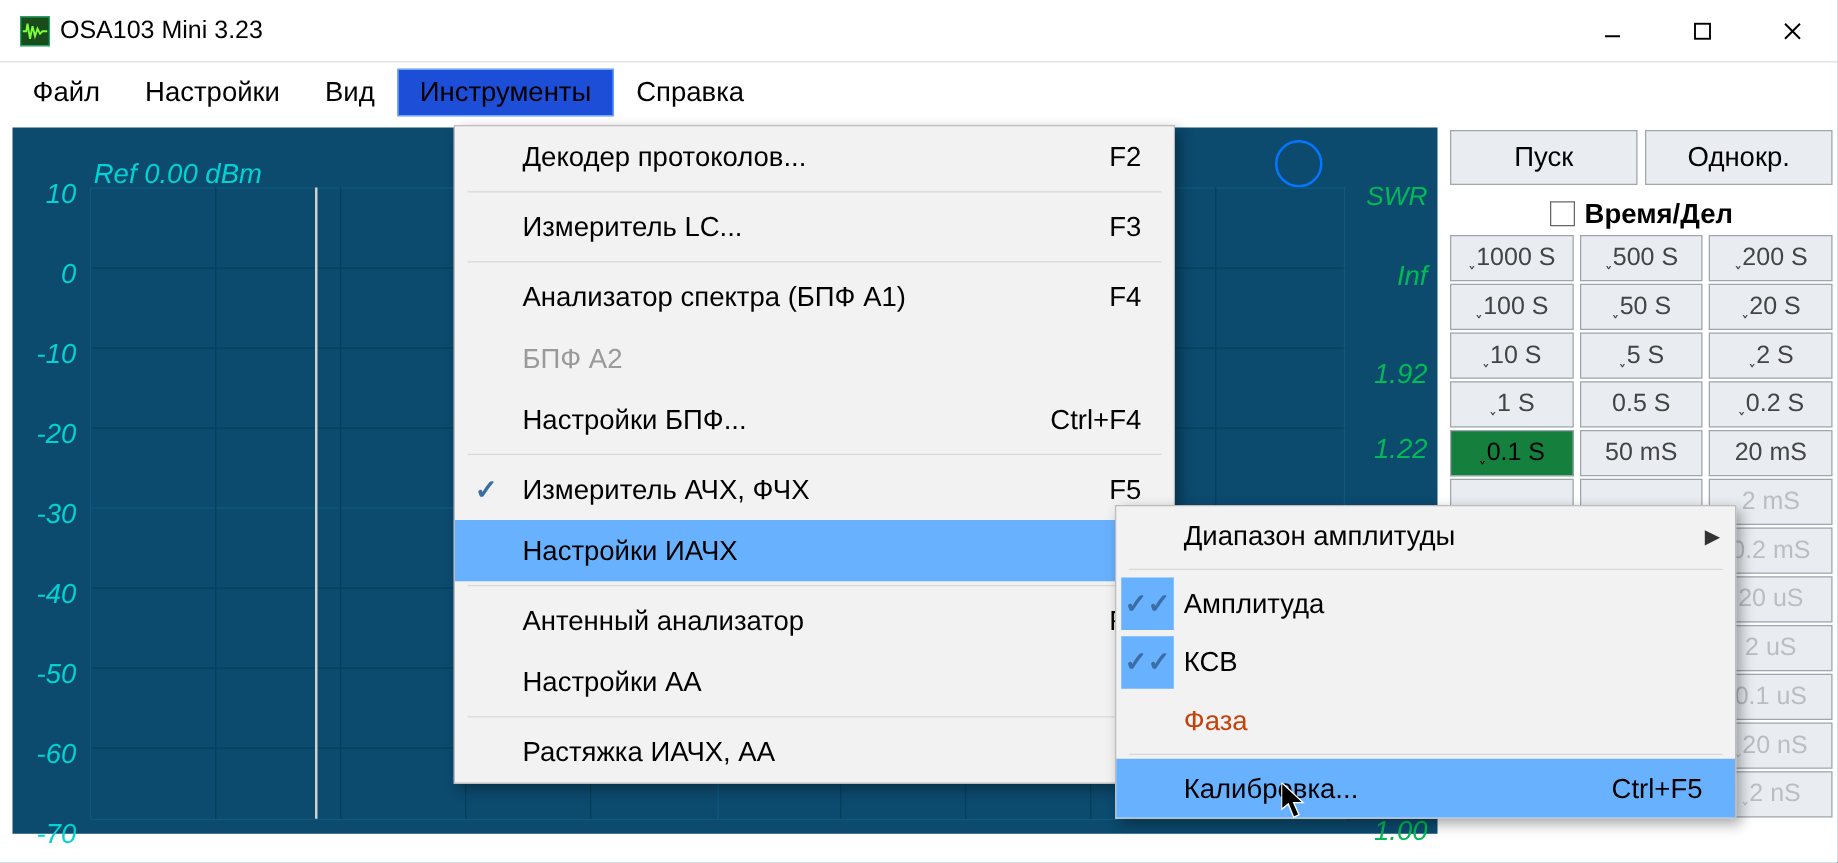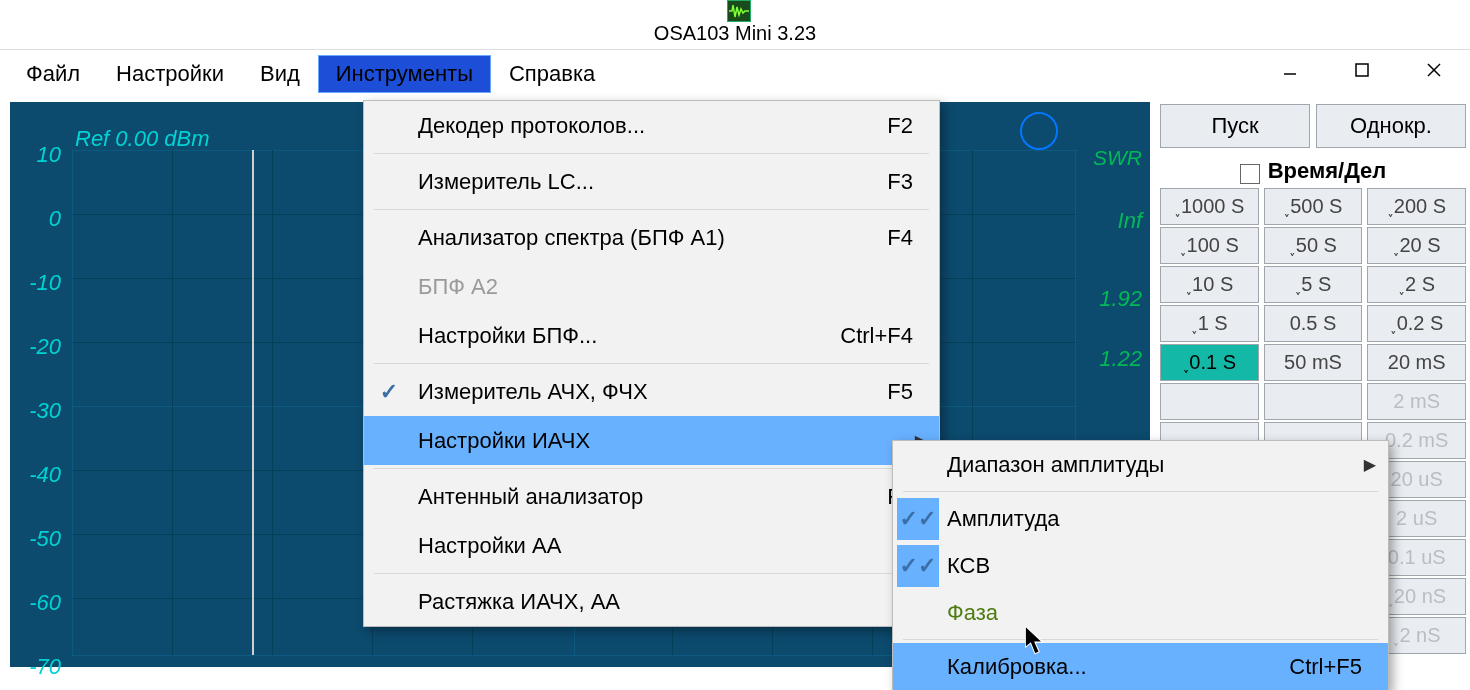--- a/index.html
+++ b/index.html
@@ -1,19 +1,19 @@
 <!DOCTYPE html>
 <html><head>
 <meta charset="utf-8">
 <style>
   * { box-sizing: border-box; margin: 0; padding: 0; }
   html, body { width: 1470px; height: 690px; font-family: "Segoe UI", Arial, sans-serif; overflow: hidden; background: #fff; }
   .window { position: relative; width: 1470px; height: 690px; background: #fff; }
   
-  .titlebar { height: 50px; display: flex; align-items: center; border-bottom: 1px solid #ddd; flex-direction: column; }
+  .titlebar { height: 50px; display: flex; align-items: center; border-bottom: 1px solid #ddd; }
   .app-icon { width: 24px; height: 24px; margin: 0 8px 0 16px; background: #1a4b1a; border: 1px solid #2a6; display: flex; align-items: center; justify-content: center; }
   .app-icon svg { width: 20px; height: 20px; }
   .title { font-size: 20px; color: #000; }
   .win-controls { margin-left: auto; display: flex; }
   .win-btn { width: 72px; height: 50px; display: flex; align-items: center; justify-content: center; font-size: 18px; }
   
   .menubar { height: 48px; display: flex; align-items: center; padding: 0 6px; gap: 0; font-size: 22px; }
   .menu-item { padding: 6px 18px; color: #000; }
   .menu-item.open { border: 1px solid #6aa9ff; background: #1d4ed8; padding: 5px 17px; }
   .menu-item.first { padding-left: 20px; }
@@ -29,45 +29,45 @@
   .grid-area { position: absolute; left: 62px; top: 48px; width: 1005px; height: 505px; }
   .gline-h { position: absolute; left: 0; right: 0; border-top: 1px solid #053f5a; }
   .gline-v { position: absolute; top: 0; bottom: 0; border-left: 1px solid #053f5a; }
   .gline-h.major, .gline-v.major { border-color: #0b5a80; }
   .gline-v.bright { border-left: 2px solid #076b96; }
   .gline-v.cursor { border-left: 2px solid #cfcfcf; }
   
   .side { position: absolute; left: 1160px; top: 4px; right: 4px; bottom: 0; }
   .side-top { display: flex; gap: 6px; padding: 2px 0 6px 0; }
   .btn-start, .btn-single { flex: 1; height: 44px; border: 1px solid #9fa6ae; background: #e9edf1; font-size: 22px; display: flex; align-items: center; justify-content: center; }
-  .timediv-head { display: flex; align-items: flex-end; justify-content: center; gap: 8px; padding: 4px 0 4px 0; }
+  .timediv-head { display: flex; align-items: center; justify-content: center; gap: 8px; padding: 4px 0 4px 0; }
   .timediv-head .chk { width: 20px; height: 20px; border: 1px solid #666; }
   .timediv-head .lbl { font-size: 22px; font-weight: 700; }
   .grid-btns { display: flex; flex-direction: column; gap: 2px; }
   .grid-row { display: flex; gap: 5px; }
   .tbtn { flex: 1; height: 37px; border: 1px solid #9fa6ae; background: #e9edf1; font-size: 20px; color: #444; display: flex; align-items: center; justify-content: center; }
-  .tbtn.selected { background: #14b8a6; color: #000; }
+  .tbtn.selected { background: #15803d; color: #000; }
   .tbtn.disabled { color: #b8bec4; }
   
   .dropdown { position: absolute; background: #f2f2f2; border: 1px solid #bcbcbc; box-shadow: 4px 4px 10px rgba(0,0,0,0.35); }
   .dd1 { left: 315px; top: 100px; width: 577px; margin-left: 48px; }
   .dd-item { display: flex; align-items: center; height: 49px; font-size: 22px; color: #000; }
   .dd-item .check { width: 50px; display: flex; align-items: center; justify-content: center; color: #3a6ea5; font-size: 22px; font-weight: 700; }
   .dd-item .text { flex: 1; padding-left: 4px; }
   .dd-item .shortcut { width: 120px; text-align: right; padding-right: 26px; color: #000; }
   .dd-item .submenu-arrow { width: 36px; text-align: center; color: #333; font-size: 16px; }
   .dd-item.disabled .text { color: #9a9a9a; }
   .dd-item.checked .check::before { content: "✓"; }
   .dd-item.highlight { background: #68b1ff; }
   .dd-sep { height: 1px; background: #d8d8d8; margin: 3px 10px; border: none; }
-  .dd2 { left: 892px; top: 404px; width: 497px; margin-top: 36px; }
+  .dd2 { left: 892px; top: 404px; width: 497px; }
   .dd2 .dd-item { height: 47px; }
   .dd2 .dd-item.checked-blue .check { background: #68b1ff; width: 42px; height: 42px; margin: 3px 4px; }
   .dd2 .dd-item .check { width: 50px; }
-  .dd2 .dd-item.disabled .text { color: #4d7c0f; }
+  .dd2 .dd-item.disabled .text { color: #c2410c; }
   .dd2 .dd-item.highlight { background: #68b1ff; }
   
   .cursor-icon { position: absolute; left: 1025px; top: 626px; width: 22px; height: 30px; pointer-events: none; }
 </style>
 </head>
 <body>
 <div class="window">
 
 <div class="titlebar">
   <div class="app-icon">

